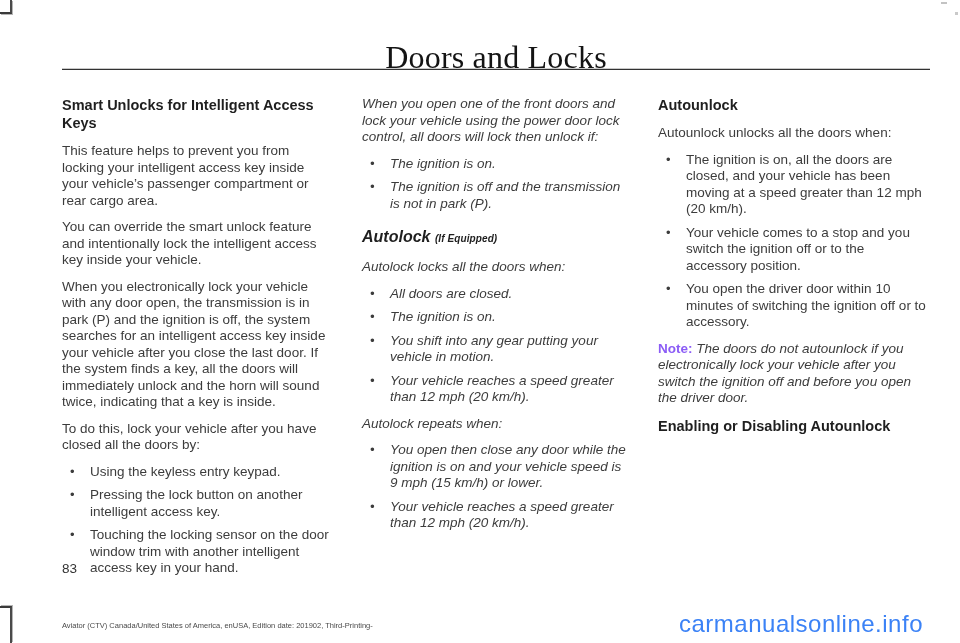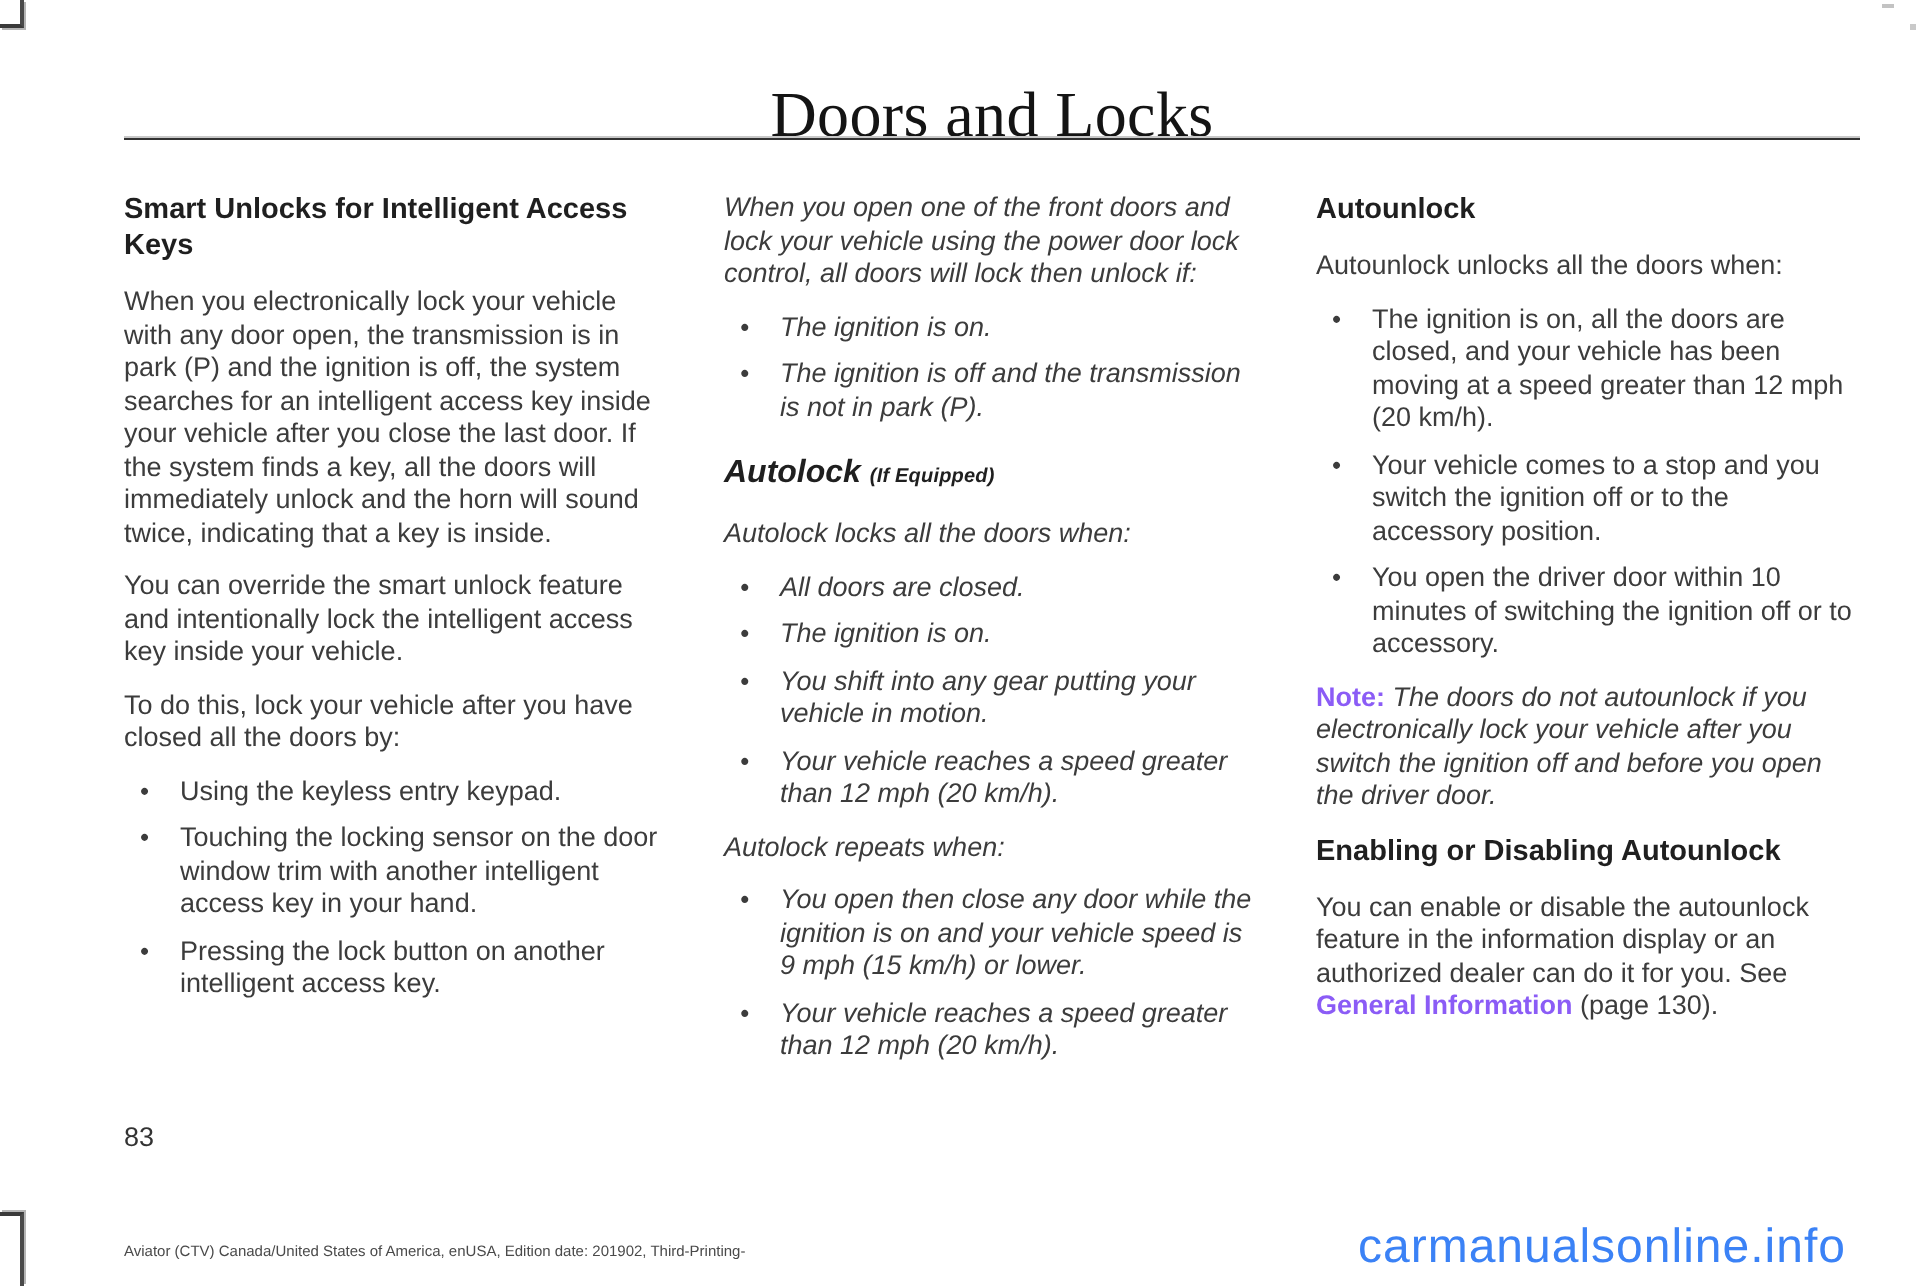--- a/index.html
+++ b/index.html
@@ -75,27 +75,28 @@
   <div class="crop-tl"></div>
   <div class="crop-bl"></div>
   <div class="speck-1"></div>
   <div class="speck-2"></div>
 
   <div class="header-title">Doors and Locks</div>
   <div class="header-rule"></div>
 
   <div class="col col-1">
     <h2 class="sec">Smart Unlocks for Intelligent Access Keys</h2>
+    <p>This feature helps to prevent you from locking your intelligent access key inside your vehicle’s passenger compartment or rear cargo area.</p>
+    <p>You can override the smart unlock feature and intentionally lock the intelligent access key inside your vehicle.</p>
     <p>When you electronically lock your vehicle with any door open, the transmission is in park (P) and the ignition is off, the system searches for an intelligent access key inside your vehicle after you close the last door.  If the system finds a key, all the doors will immediately unlock and the horn will sound twice, indicating that a key is inside.</p>
-    <p>You can override the smart unlock feature and intentionally lock the intelligent access key inside your vehicle.</p>
     <p>To do this, lock your vehicle after you have closed all the doors by:</p>
     <ul class="bullets">
       <li>Using the keyless entry keypad.</li>
+      <li>Pressing the lock button on another intelligent access key.</li>
       <li>Touching the locking sensor on the door window trim with another intelligent access key in your hand.</li>
-      <li>Pressing the lock button on another intelligent access key.</li>
     </ul>
   </div>
 
   <div class="col col-2">
     <p>When you open one of the front doors and lock your vehicle using the power door lock control, all doors will lock then unlock if:</p>
     <ul class="bullets">
       <li>The ignition is on.</li>
       <li>The ignition is off and the transmission is not in park (P).</li>
     </ul>
     <h2 class="sec sec-big sub"><span>Autolock</span> <span class="equipped">(If Equipped)</span></h2>
@@ -116,20 +117,19 @@
   <div class="col col-3">
     <h2 class="sec">Autounlock</h2>
     <p>Autounlock unlocks all the doors when:</p>
     <ul class="bullets">
       <li>The ignition is on, all the doors are closed, and your vehicle has been moving at a speed greater than 12 mph (20 km/h).</li>
       <li>Your vehicle comes to a stop and you switch the ignition off or to the accessory position.</li>
       <li>You open the driver door within 10 minutes of switching the ignition off or to accessory.</li>
     </ul>
     <p class="note"><span class="b">Note:</span> <span class="i">The doors do not autounlock if you electronically lock your vehicle after you switch the ignition off and before you open the driver door.</span></p>
     <h2 class="sec">Enabling or Disabling Autounlock</h2>
-    <p><span>You can enable or disable the autounlock feature in the information display or an authorized dealer can do it for you.  See </span><span class="b">General Information</span><span> (page 130).</span></p>
   </div>
 
   <div class="page-number">83</div>
   <div class="footer-text">Aviator (CTV) Canada/United States of America, enUSA, Edition date: 201902, Third-Printing-</div>
   <div class="watermark">carmanualsonline.info</div>
 
 </div>
 
 </body></html>

